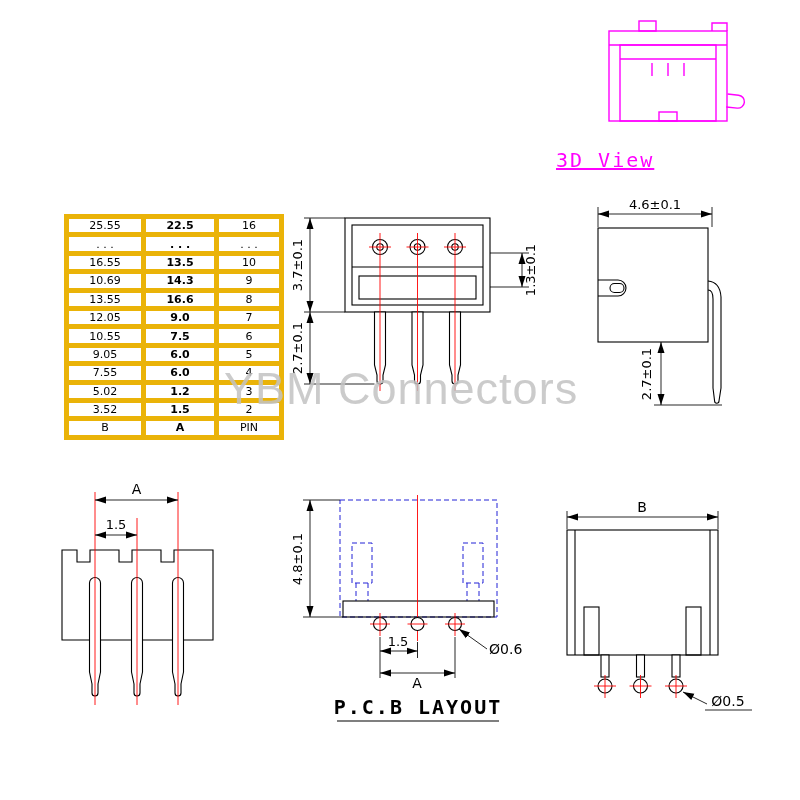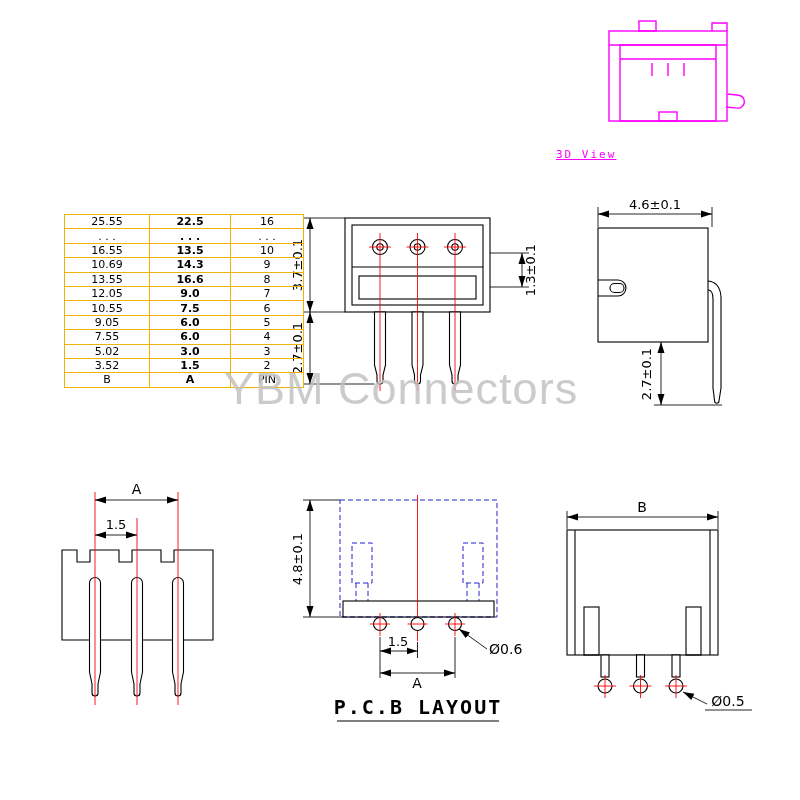--- a/index.html
+++ b/index.html
@@ -15,34 +15,34 @@
   .r{stroke:#ff0000;fill:none;stroke-width:0.9;}       
   .b{stroke:#2323d6;fill:none;stroke-width:1;stroke-dasharray:5 3;} 
   .w{fill:#fff;stroke:#000;stroke-width:1.1;}          
   .m{stroke:#ff00ff;fill:none;stroke-width:1.4;}       
   text{fill:#000;font-family:"DejaVu Sans",sans-serif;font-size:13px;}
   .t14{font-size:14px;}
   .title{font-family:"DejaVu Sans Mono",monospace;font-size:20px;font-weight:bold;letter-spacing:2px;}
 
   
   .dim-table{position:absolute;left:64px;top:214px;border-collapse:collapse;z-index:3;}
-  .dim-table td{border:1px solid #eab308;font:11px "DejaVu Sans",sans-serif;color:#000;
-                text-align:center;height:13.4px;padding:0 14px;}
+  .dim-table td{border:5px solid #eab308;font:11px "DejaVu Sans",sans-serif;color:#000;
+                text-align:center;height:13.4px;padding:0 8px;}
   .dim-table td:nth-child(1){width:56px;}
   .dim-table td:nth-child(2){width:52px;font-weight:bold;}
   .dim-table td:nth-child(3){width:44px;}
 
   
   .watermark{position:absolute;left:224px;top:363px;z-index:4;pointer-events:none;
              font-family:Liberation Sans, sans-serif;font-size:45px;color:#c3c3c3;opacity:.85;
              white-space:nowrap;letter-spacing:1px;}
 
   
   .view3d-link{position:absolute;left:556px;top:148px;z-index:4;color:#ff00ff;
-               font-family:"DejaVu Sans Mono",monospace;font-size:11px;letter-spacing:2px;
+               font-family:"DejaVu Sans Mono",monospace;font-size:20px;letter-spacing:2px;
                text-decoration:underline;cursor:pointer;}
 </style>
 </head>
 <body>
 
 <table class="dim-table">
   <tbody>
       <tr>
         <td>25.55</td>
         <td>22.5</td>
@@ -83,21 +83,21 @@
         <td>6.0</td>
         <td>5</td>
       </tr>
       <tr>
         <td>7.55</td>
         <td>6.0</td>
         <td>4</td>
       </tr>
       <tr>
         <td>5.02</td>
-        <td>3.0</td>
+        <td>1.2</td>
         <td>3</td>
       </tr>
       <tr>
         <td>3.52</td>
         <td>1.5</td>
         <td>2</td>
       </tr>
       <tr>
         <td>B</td>
         <td>A</td>

